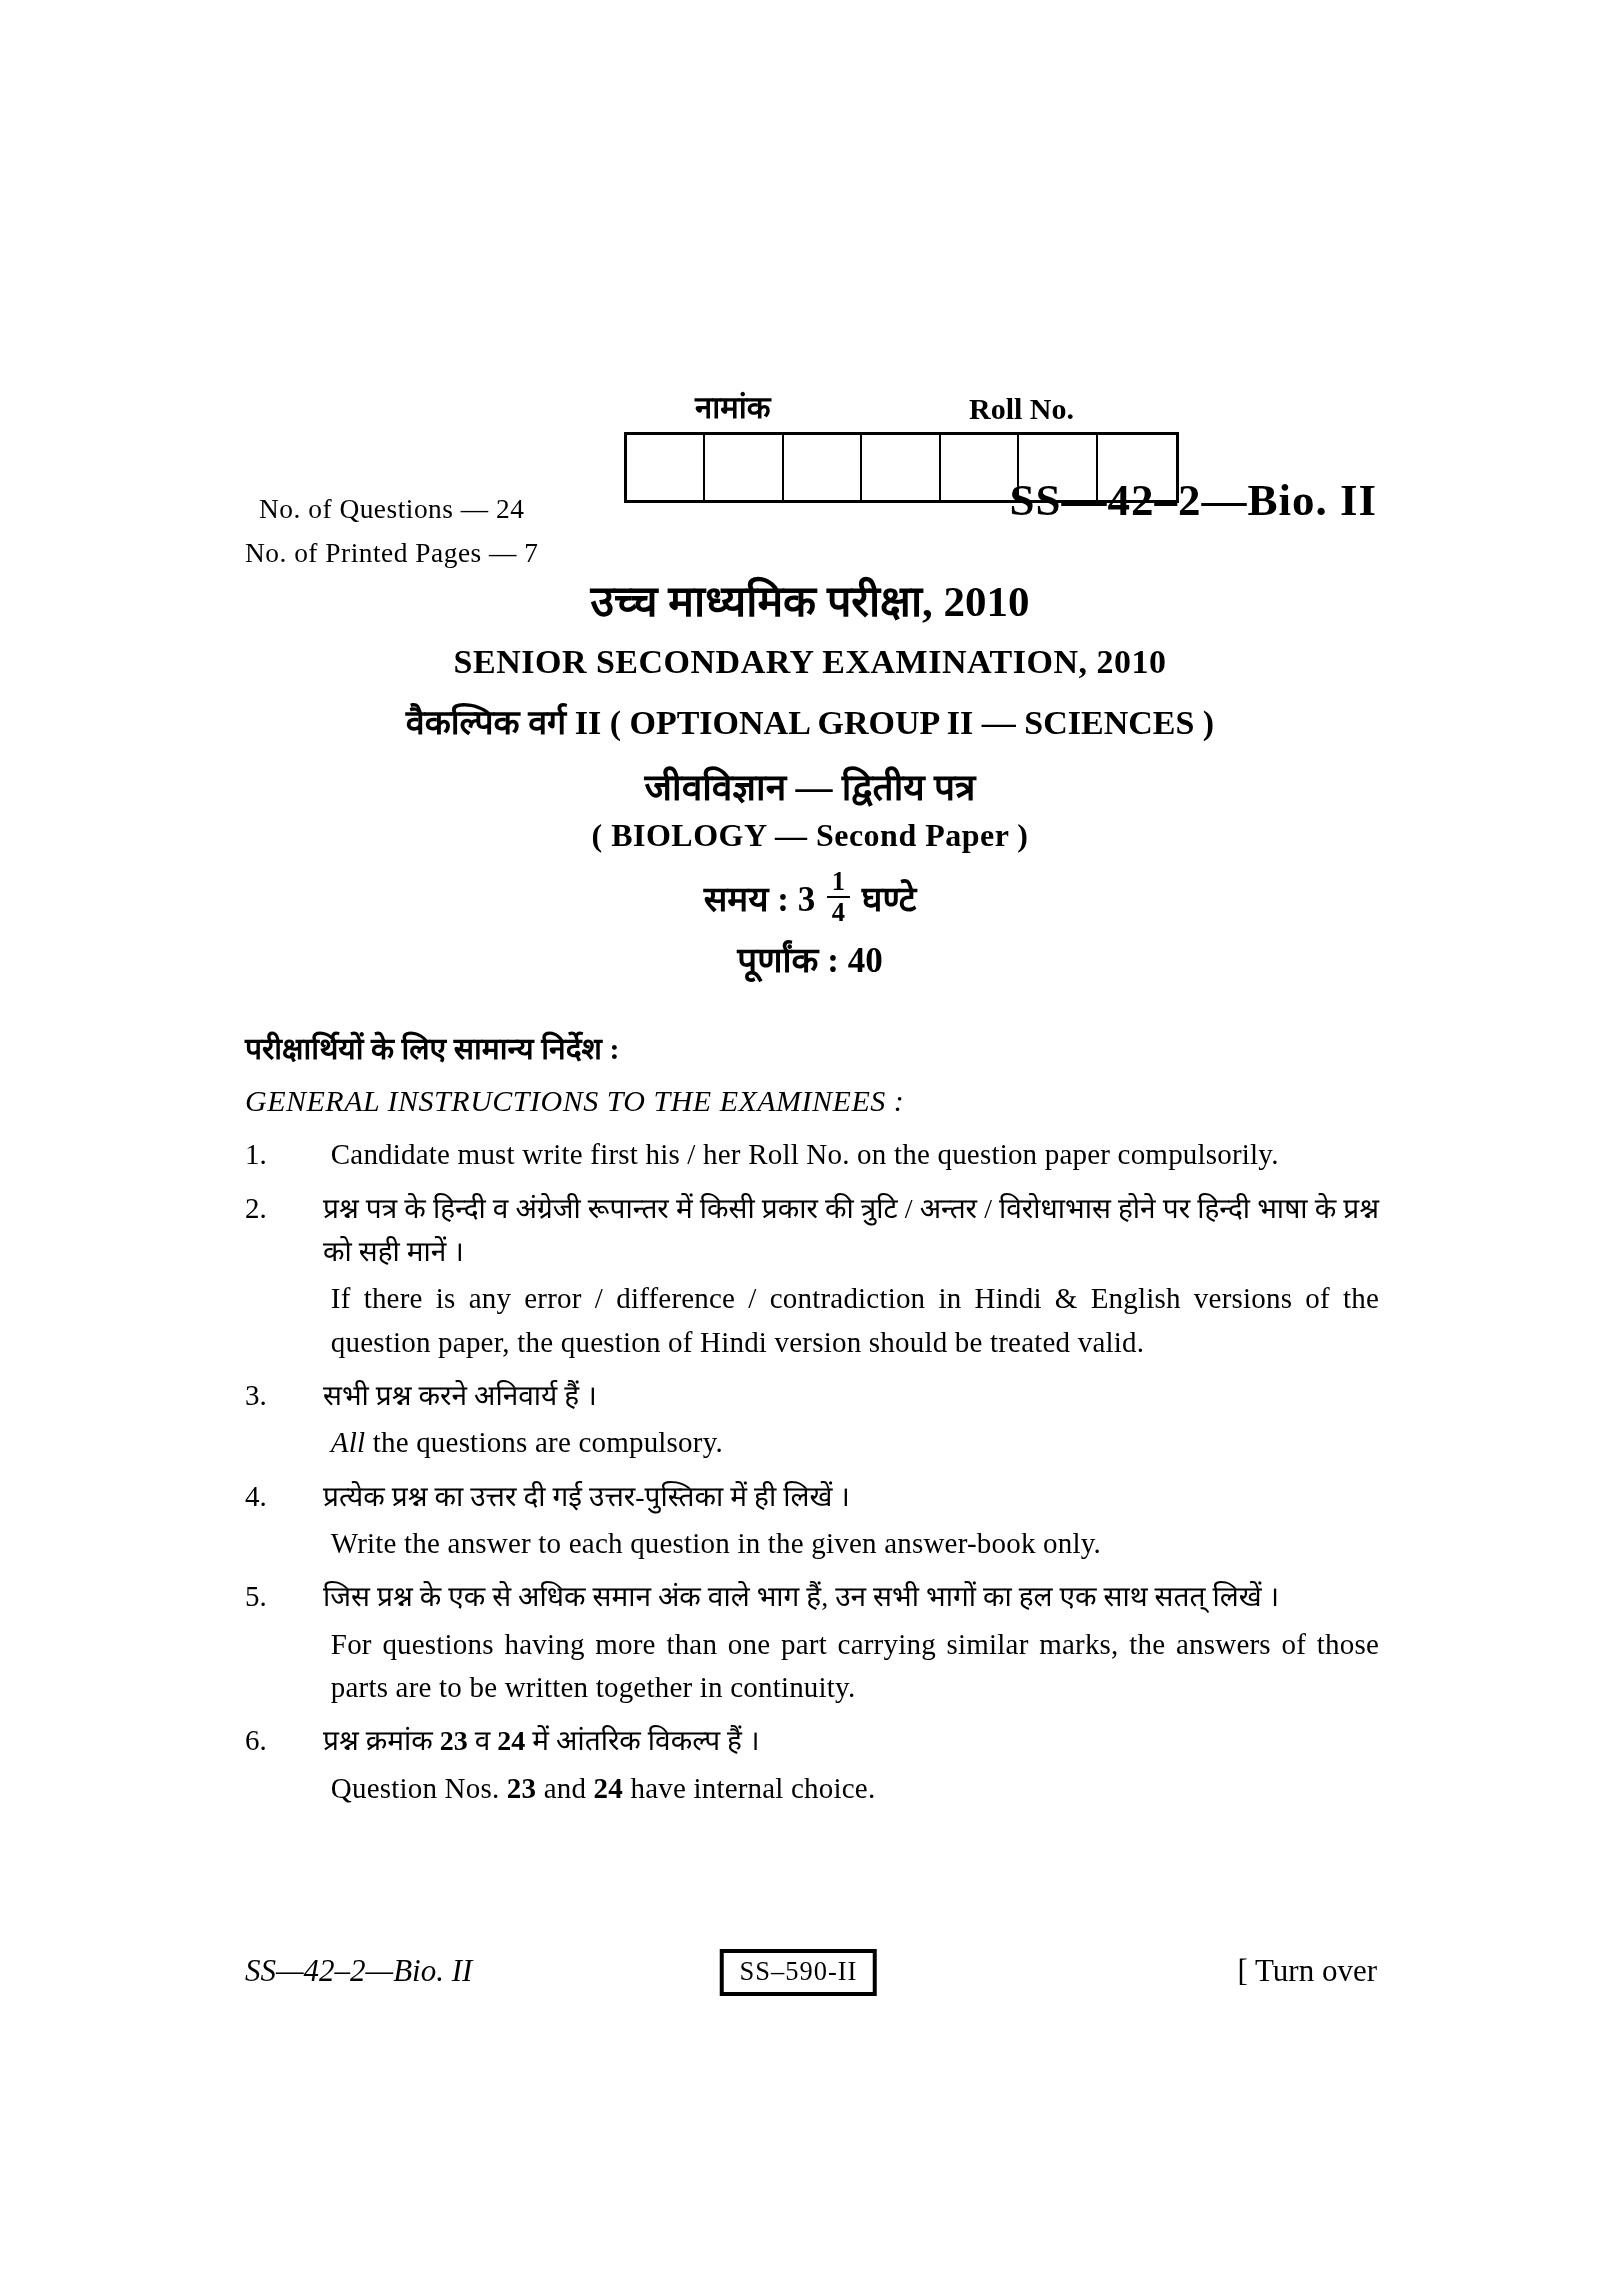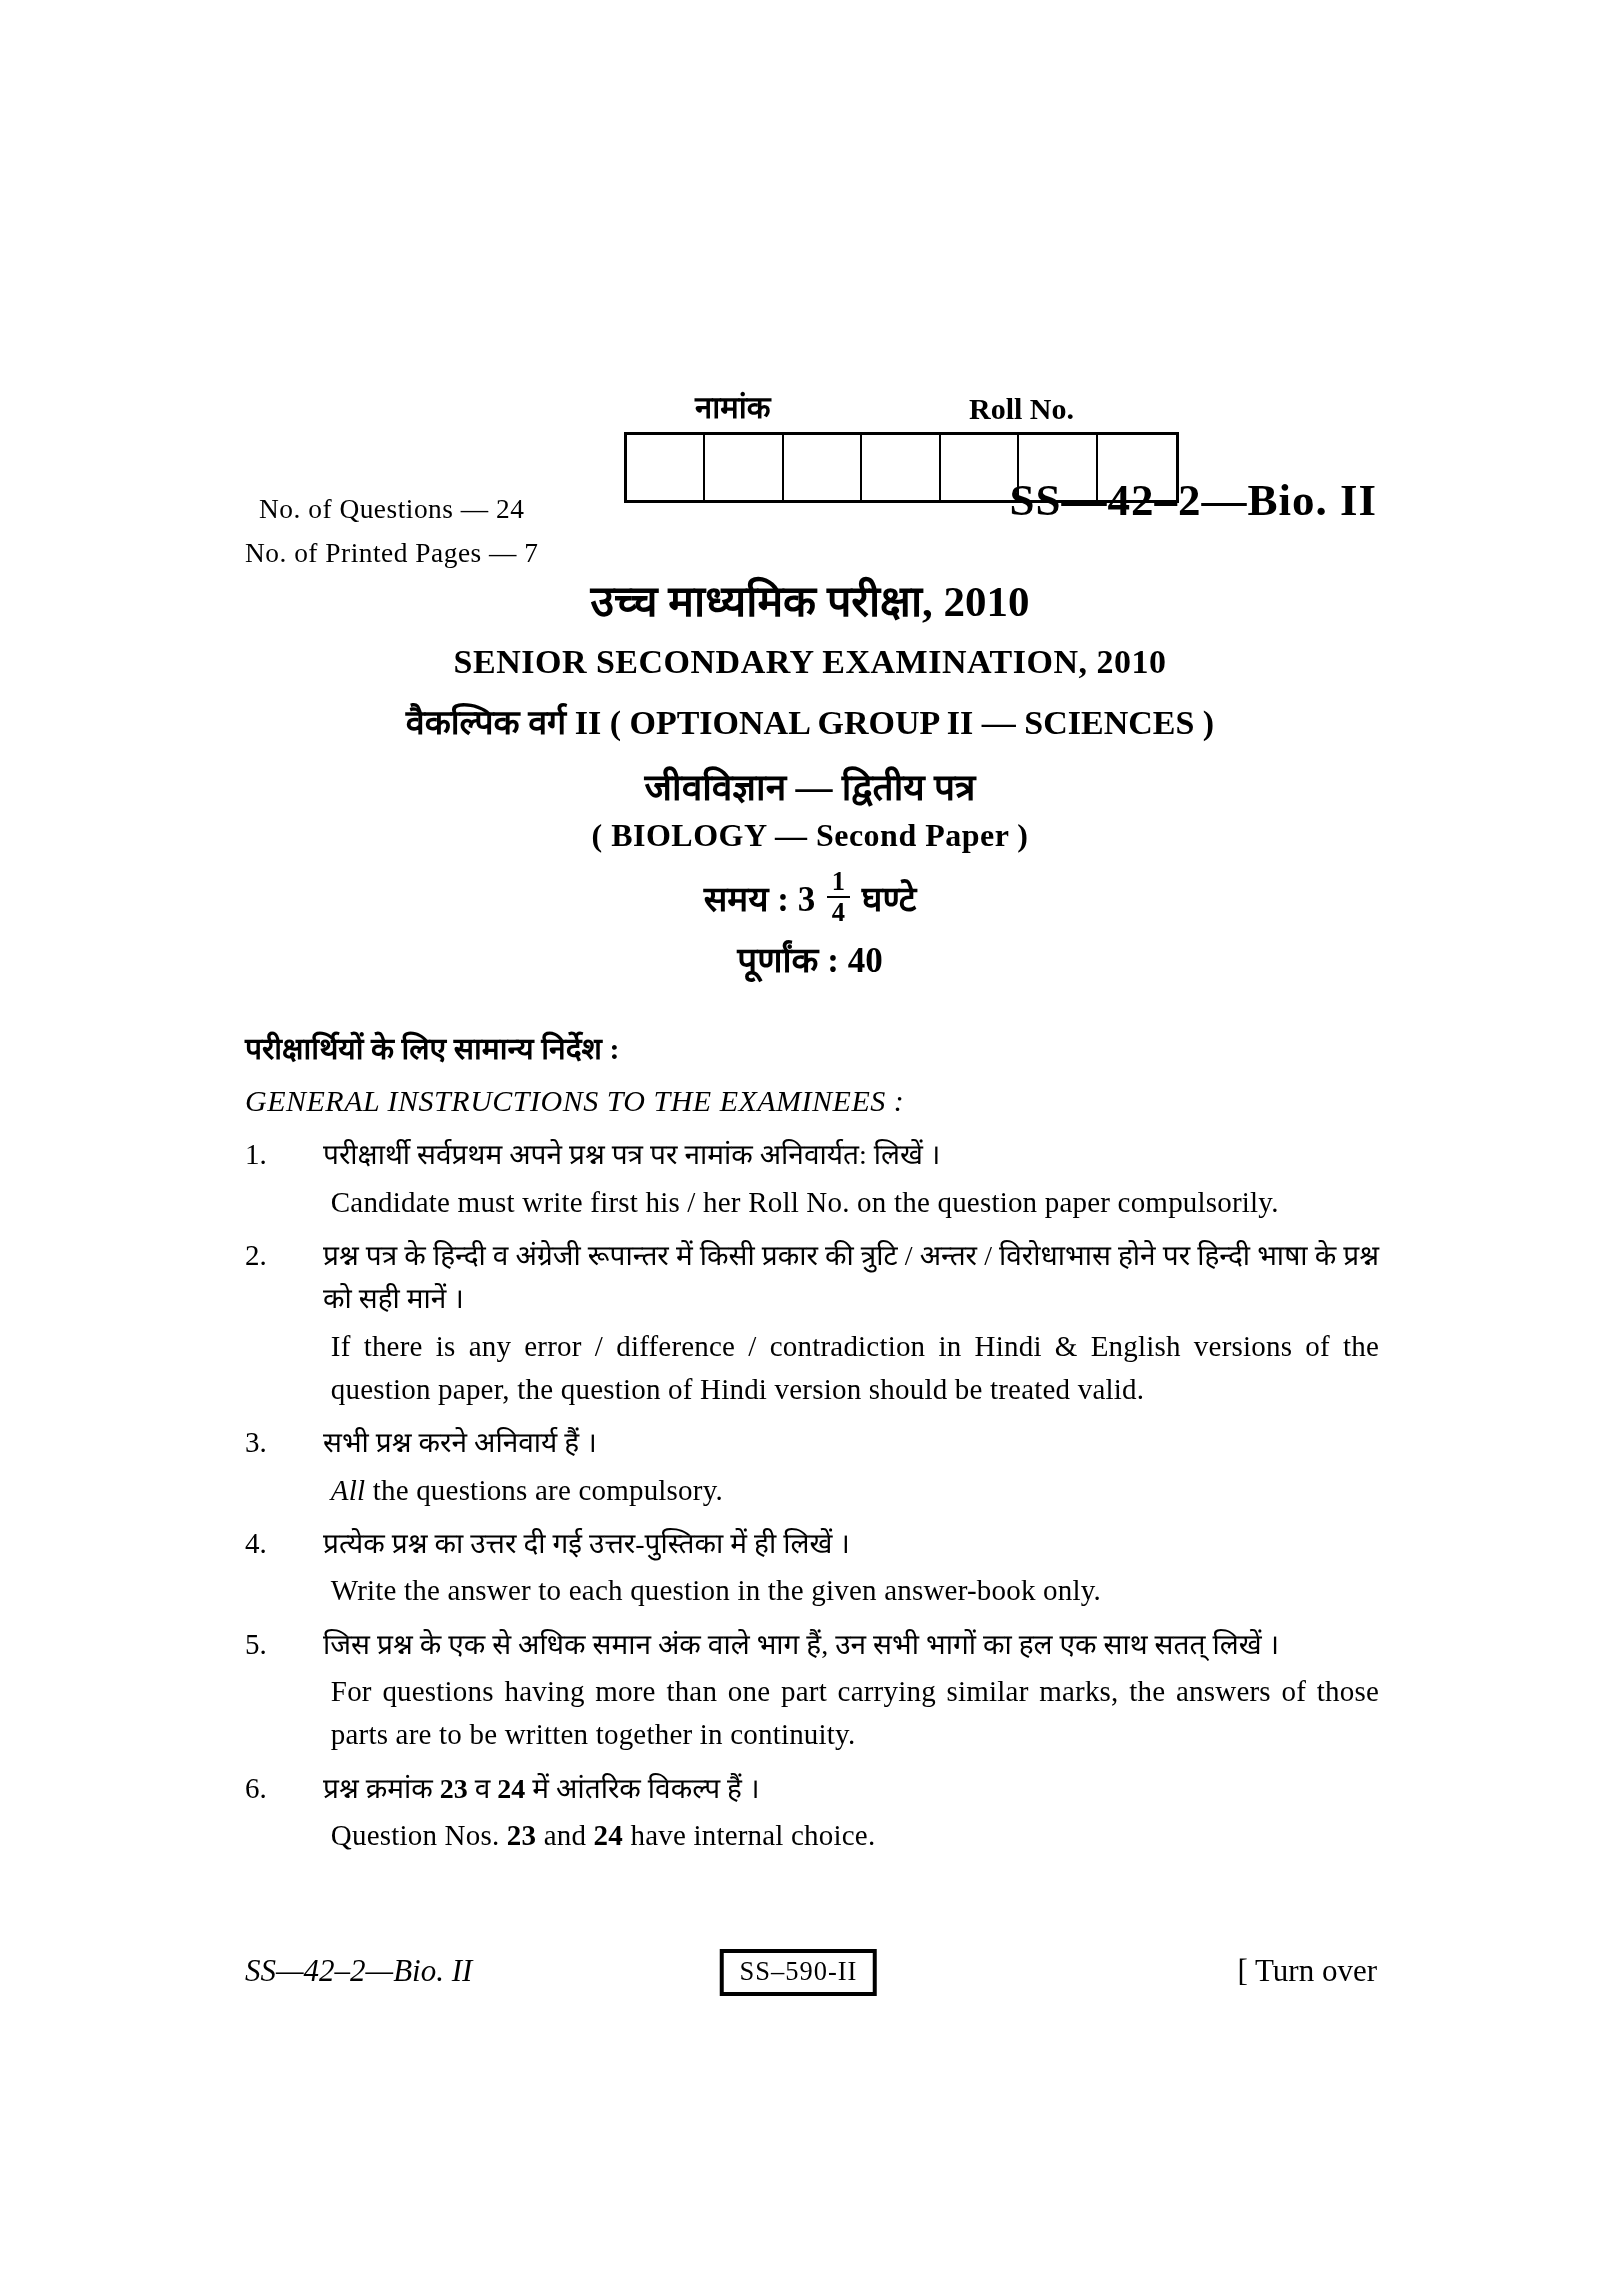--- a/index.html
+++ b/index.html
@@ -125,21 +125,20 @@
     <div class="t-marks">पूर्णांक : 40</div>
   </div>
 
   <div class="instructions">
     <div class="ins-head-hi">परीक्षार्थियों के लिए सामान्य निर्देश :</div>
     <div class="ins-head-en">GENERAL INSTRUCTIONS TO THE EXAMINEES :</div>
     <div id="instructions-list">
         <div class="ins-item">
           <div class="ins-num">1.</div>
           <div class="ins-body">
-            <p class="ins-hi"><span>परीक्षार्थी सर्वप्रथम अपने प्रश्न पत्र पर नामांक अनिवार्यत: लिखें ।</span></p>
             <p class="ins-en"><span>Candidate must write first his / her Roll No. on the question paper compulsorily.</span></p>
           </div>
         </div>
         <div class="ins-item">
           <div class="ins-num">2.</div>
           <div class="ins-body">
             <p class="ins-hi"><span>प्रश्न पत्र के हिन्दी व अंग्रेजी रूपान्तर में किसी प्रकार की त्रुटि / अन्तर / विरोधाभास होने पर हिन्दी भाषा के प्रश्न को सही मानें ।</span></p>
             <p class="ins-en"><span>If there is any error / difference / contradiction in Hindi &amp; English versions of the question paper, the question of Hindi version should be treated valid.</span></p>
           </div>
         </div>

